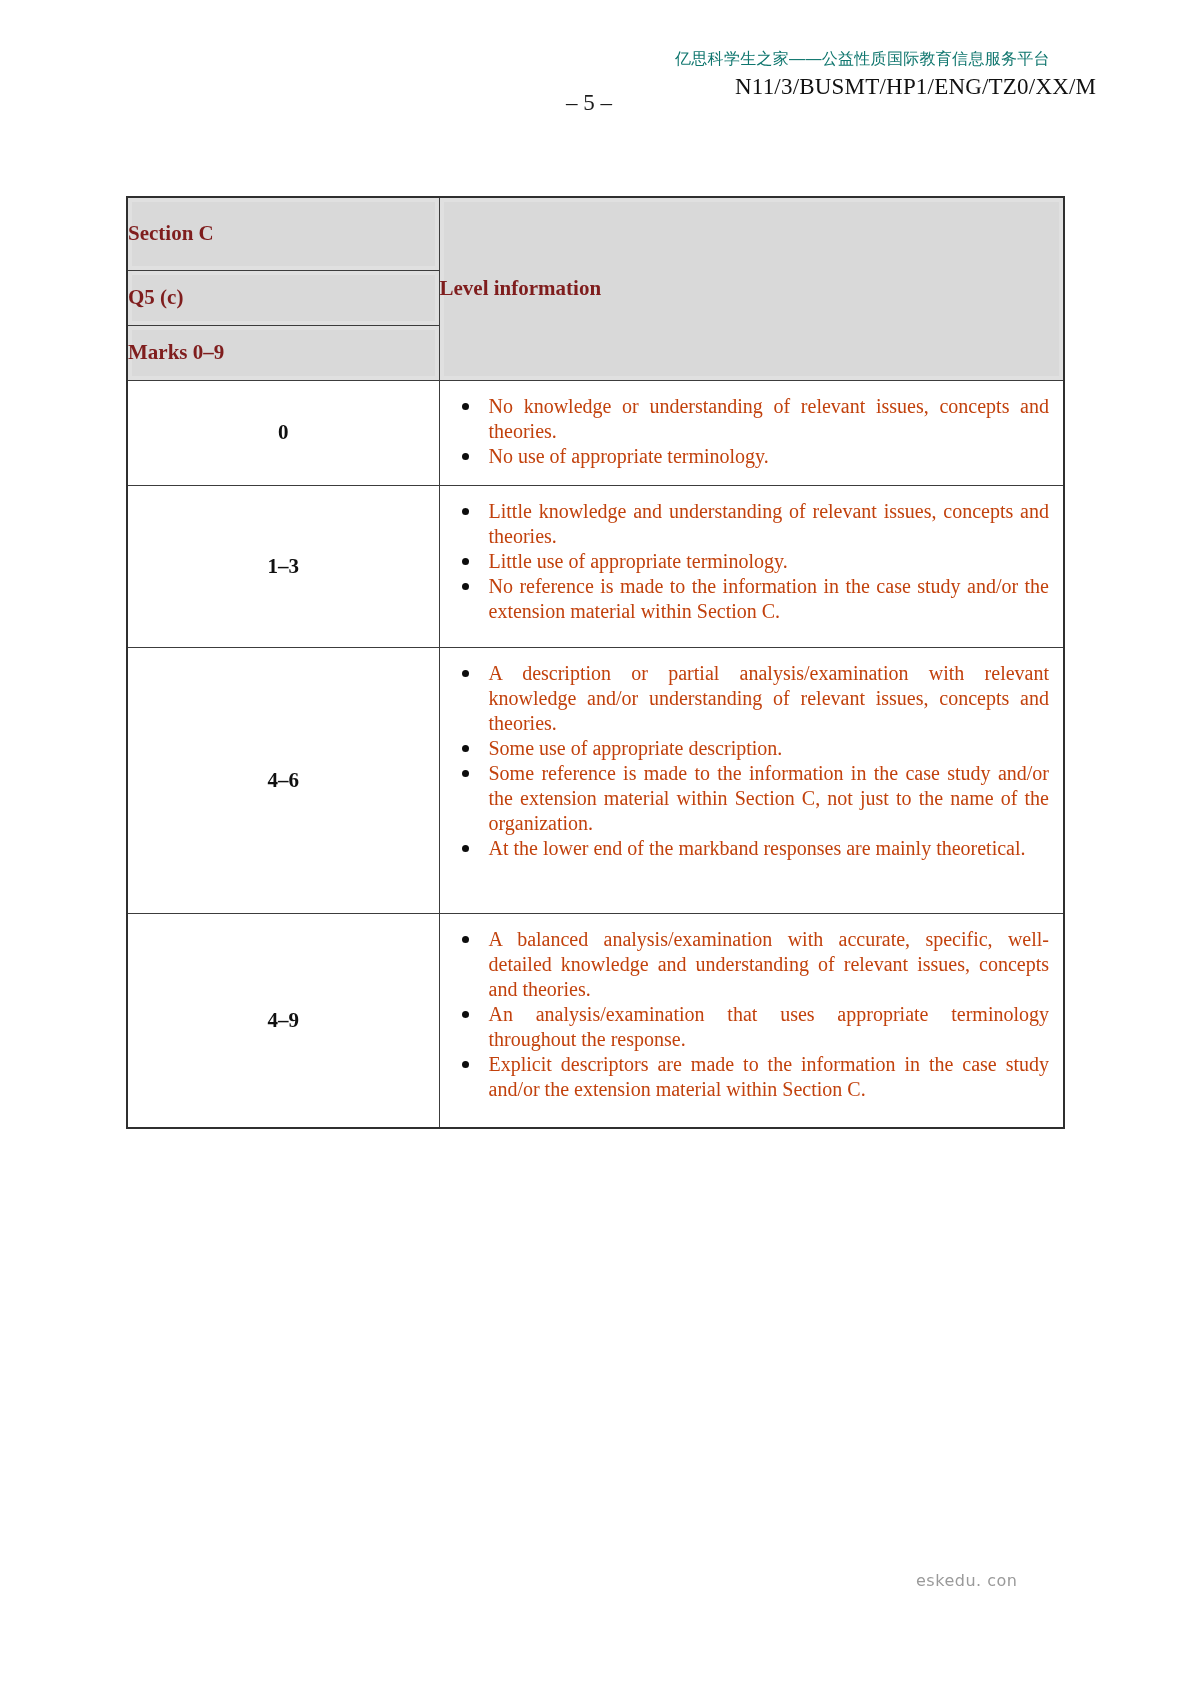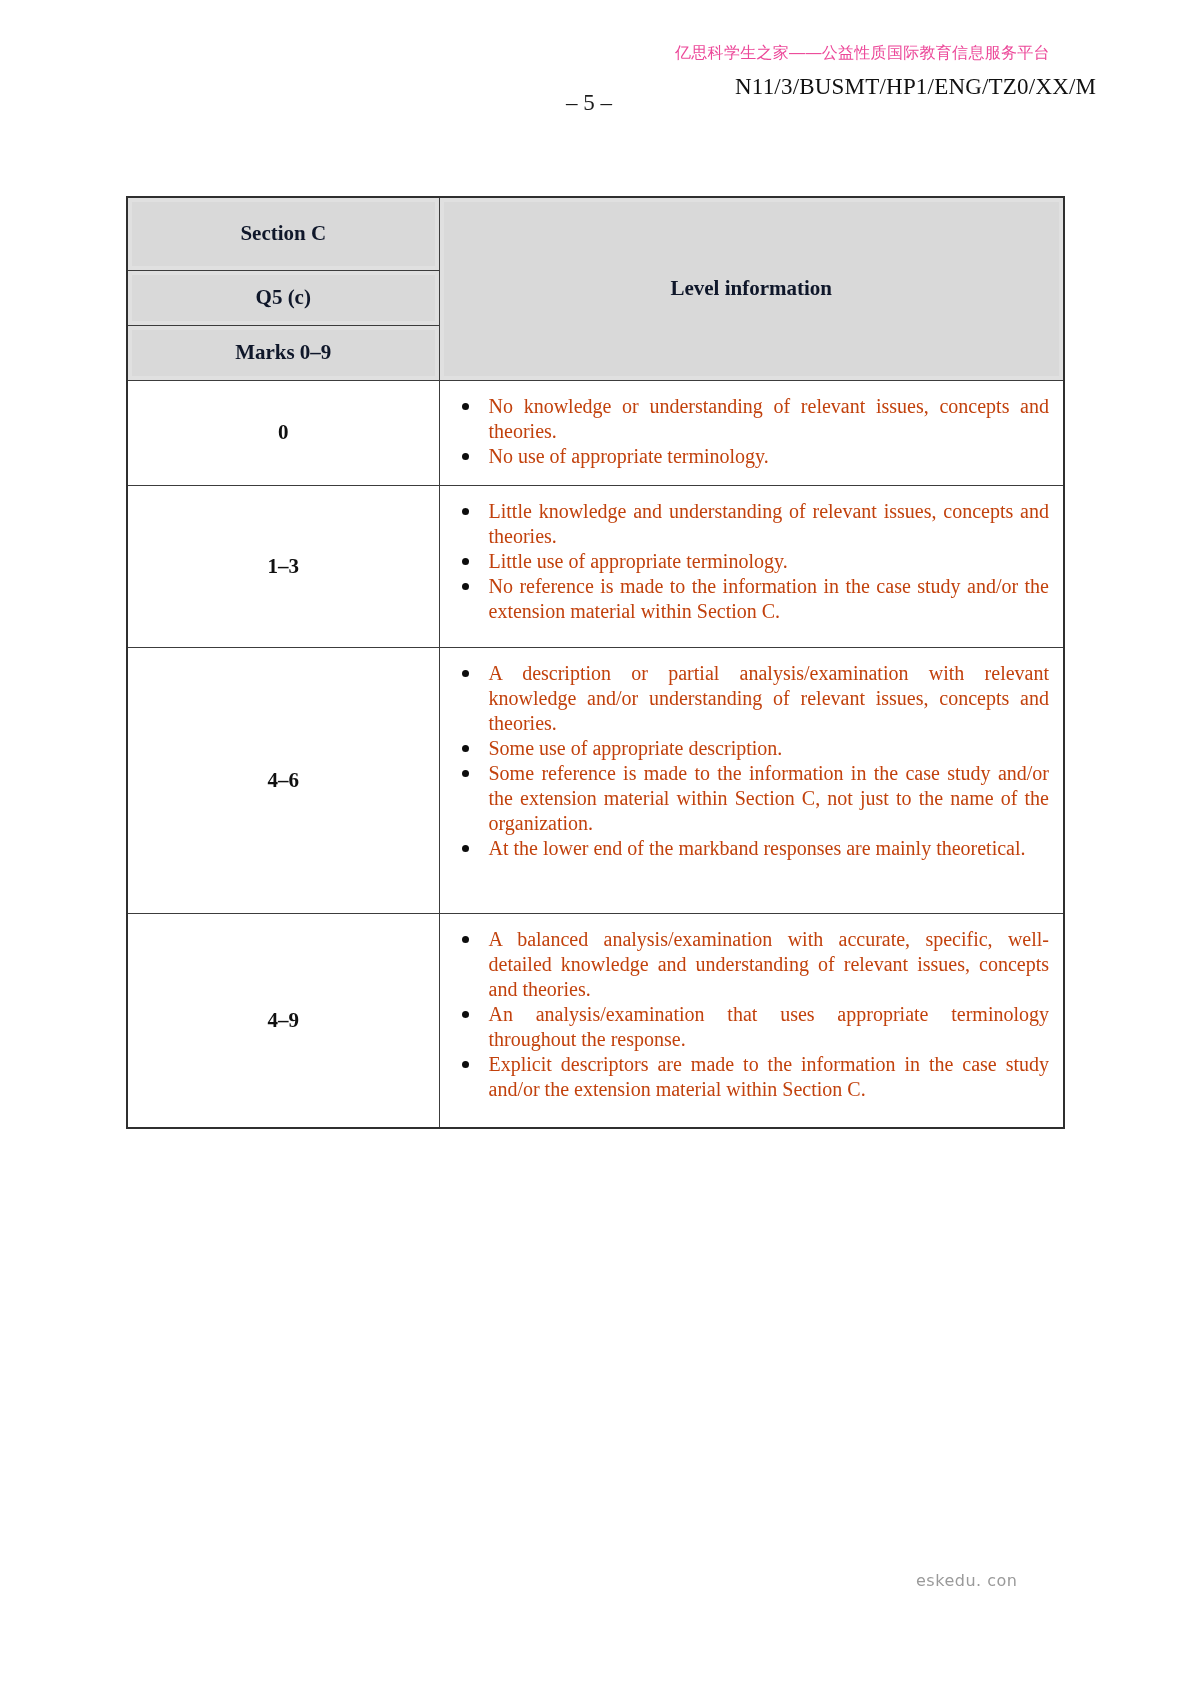--- a/index.html
+++ b/index.html
@@ -8,23 +8,23 @@
     width: 1190px; height: 1684px;
     font-family: "Liberation Serif", "DejaVu Serif", serif;
     color: #141414;
     position: relative;
     overflow: hidden;
   }
   .page { position: relative; width: 1190px; height: 1684px; background: #ffffff; }
 
   
   .top-watermark {
-    position: absolute; left: 675px; top: 43px;
+    position: absolute; left: 675px; top: 49px;
     font-family: "Liberation Sans", "DejaVu Sans", sans-serif;
-    font-size: 16px; line-height: 20px; color: #ec4899;
+    font-size: 16px; line-height: 20px; color: #0f766e;
     letter-spacing: 0.3px; white-space: nowrap;
   }
   .page-number {
     position: absolute; left: 566px; top: 90px;
     font-size: 23px; line-height: 26px; color: #1c1c1c; white-space: nowrap;
   }
   .doc-code {
     position: absolute; left: 735px; top: 74px;
     font-size: 23px; line-height: 26px; color: #111111;
     letter-spacing: 0.2px; white-space: nowrap;
@@ -40,22 +40,22 @@
   }
   table.rubric td {
     border: 1.6px solid #3c3c3c;
   }
   col.c-band { width: 312px; }
   col.c-desc { width: 625px; }
 
   td.hcell {
     background: #d9d9d9;
     box-shadow: inset 0 0 0 4px #e0e0e0;
-    text-align: center; vertical-align: middle;
-    font-weight: bold; font-size: 21px; color: #0f172a;
+    text-align: left; vertical-align: middle;
+    font-weight: bold; font-size: 21px; color: #7f1d1d;
   }
   tr.r-h1 { height: 73px; }
   tr.r-h2 { height: 55px; }
   tr.r-h3 { height: 55px; }
   tr.r-b0 { height: 105px; }
   tr.r-b1 { height: 162px; }
   tr.r-b2 { height: 266px; }
   tr.r-b3 { height: 215px; }
 
   td.band {

